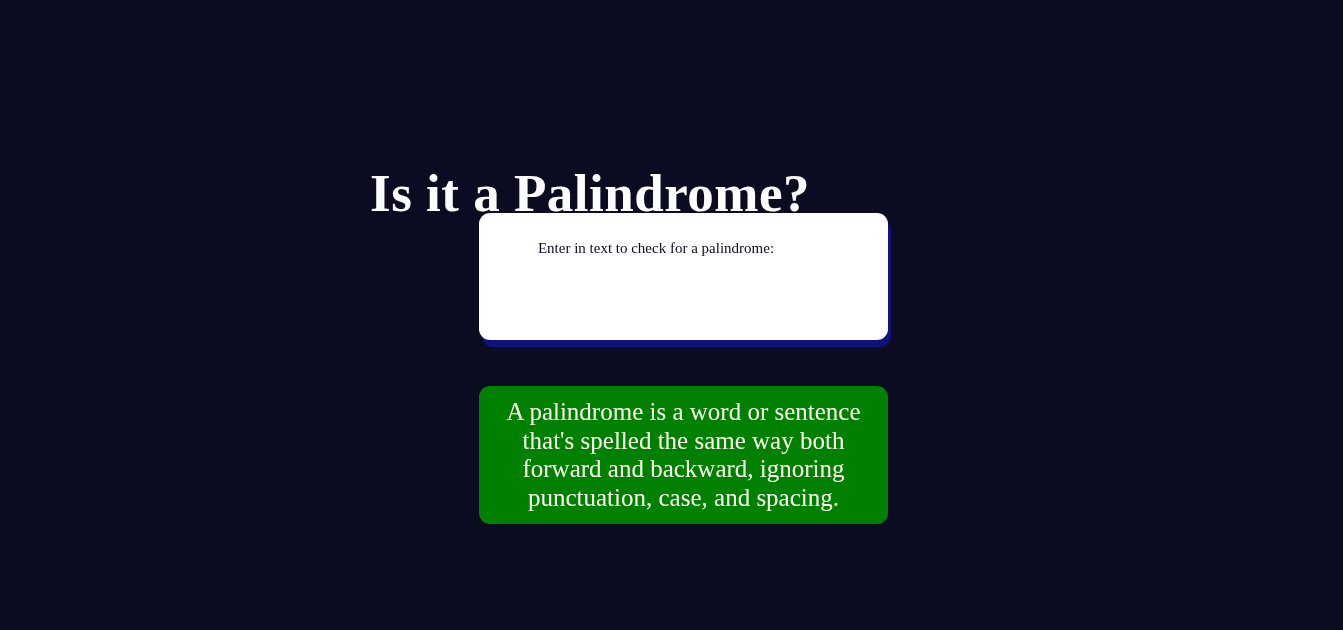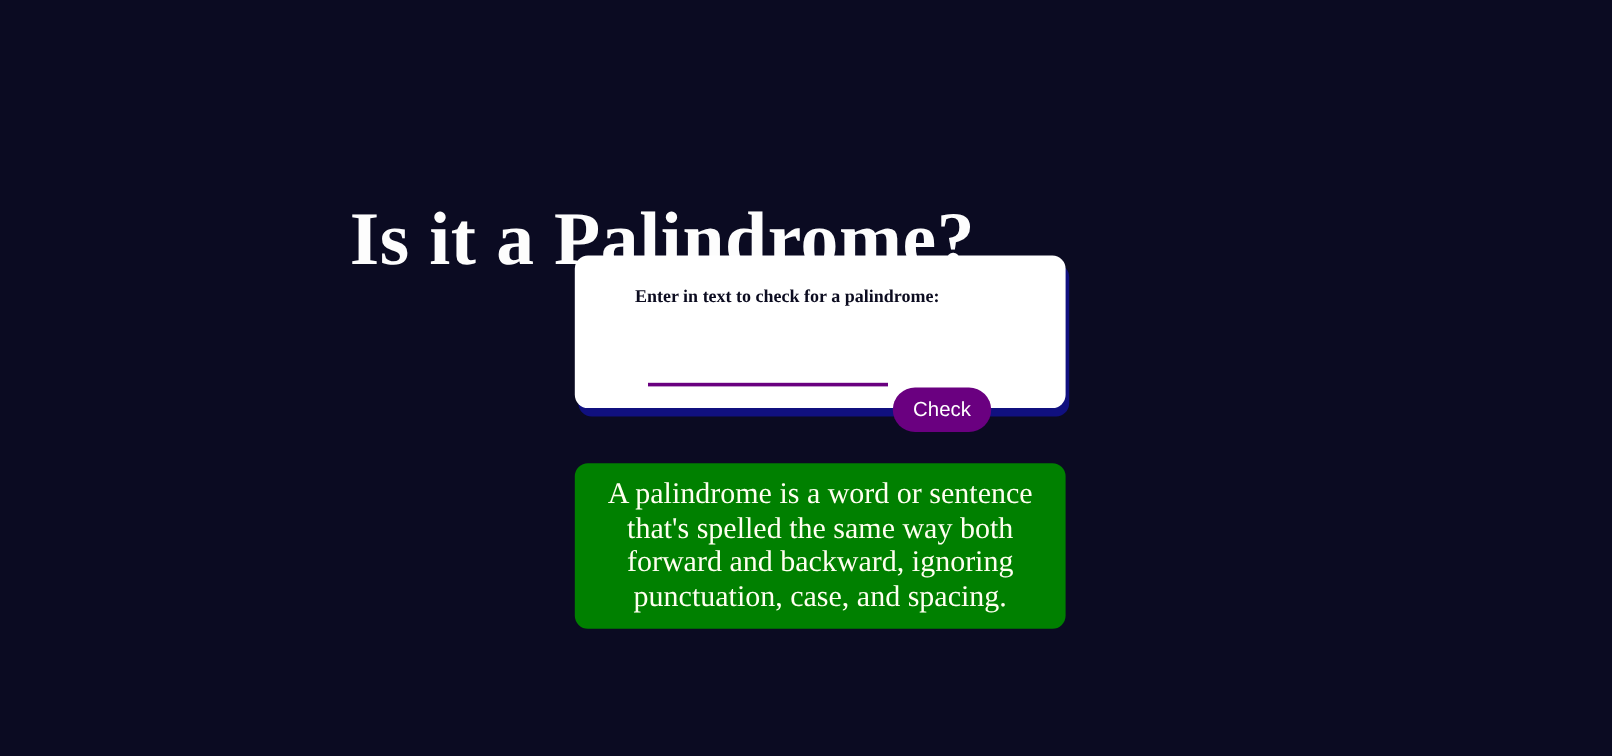--- a/index.html
+++ b/index.html
@@ -24,24 +24,25 @@
   
   .page-title {
     position: absolute;
     left: 0;
     top: 121px;
     width: 1104px;
     text-align: center;
     color: #fdfdfd;
     font-family: "Liberation Serif", "DejaVu Serif", serif;
     font-weight: bold;
-    font-size: 63px;
+    font-size: 53px;
     line-height: 72px;
     letter-spacing: 0.5px;
     white-space: nowrap;
+    padding-left: 38px;
   }
 
   
   .input-card {
     position: absolute;
     left: 479px;
     top: 213px;
     width: 409px;
     height: 127px;
     background: #ffffff;
@@ -51,21 +52,21 @@
   }
 
   .input-label {
     position: absolute;
     left: 0;
     top: 26px;
     width: 354px;
     text-align: center;
     color: #0c0c20;
     font-family: "Liberation Serif", "DejaVu Serif", serif;
-    font-weight: bold;
+    font-weight: normal;
     font-size: 15px;
     line-height: 19px;
     white-space: nowrap;
   }
 
   .input-row {
     position: absolute;
     left: 0;
     top: 55px;
     width: 409px;
@@ -137,26 +138,19 @@
 <body>
 
 <div class="page">
 
   <h1 class="page-title">Is it a Palindrome?</h1>
 
   <div class="input-card">
 
     <div class="input-label">Enter in text to check for a palindrome:</div>
 
-    <div class="input-row">
-
-      <input class="text-field" type="text" placeholder="" style="">
-
-      <button class="check-button">Check</button>
-
-    </div>
   </div>
 
   <div class="info-box">
     <div class="info-text">A palindrome is a word or sentence that's spelled the same way both forward and backward, ignoring punctuation, case, and spacing.</div>
   </div>
 
 </div>
 
 </body></html>

